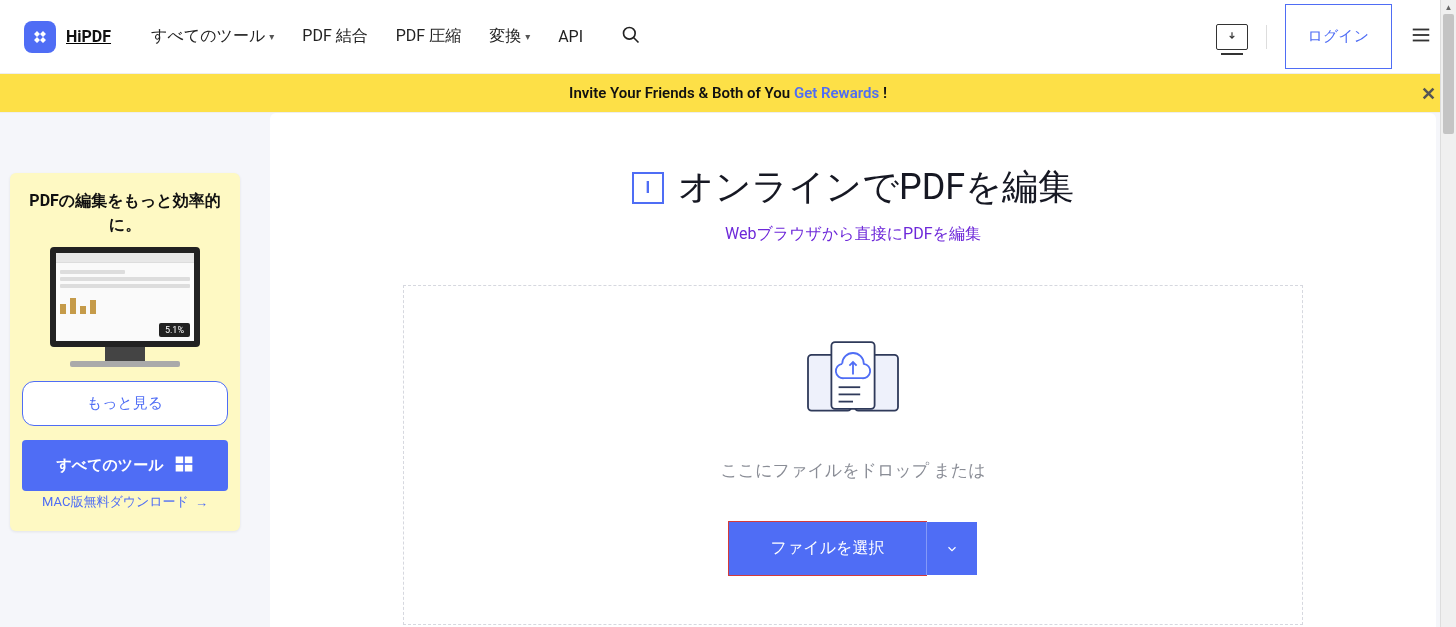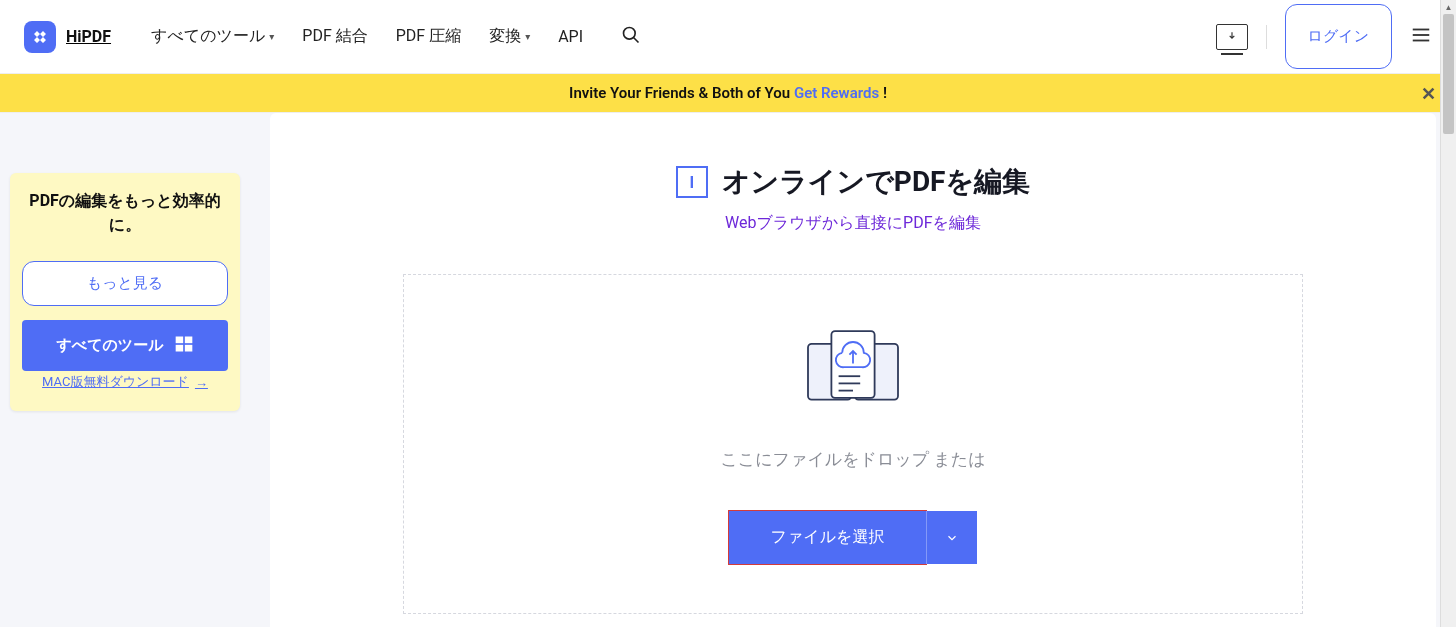--- a/index.html
+++ b/index.html
@@ -32,21 +32,21 @@
     .download-icon {
       width: 32px; height: 26px; border: 1.5px solid #333; border-radius: 2px;
       display: flex; align-items: center; justify-content: center; cursor: pointer;
       position: relative;
     }
     .download-icon::after { content: ''; position: absolute; bottom: -6px; left: 4px; right: 4px; height: 2px; background: #333; }
     .download-icon svg { width: 14px; height: 14px; }
     .divider { width: 1px; height: 24px; background: #ddd; }
     .login-btn {
       border: 1.5px solid #4f6df5; color: #4f6df5; background: #fff;
-      padding: 22px 22px; border-radius: 12px; font-size: 15px; cursor: pointer;
+      padding: 22px 22px; border-radius: 0; font-size: 15px; cursor: pointer;
     }
     .menu-icon { cursor: pointer; }
     .menu-icon svg { width: 22px; height: 22px; stroke: #333; stroke-width: 2; }
 
     .banner {
       background: #fde047;
       text-align: center;
       padding: 10px 0;
       font-size: 15px;
       font-weight: 600;
@@ -96,36 +96,36 @@
       width: 100%; border: 1.5px solid #4f6df5; color: #4f6df5; background: #fff;
       padding: 12px; border-radius: 12px; font-size: 15px; cursor: pointer; margin-top: 14px;
     }
     .free-dl {
       width: 100%; background: #4f6df5; color: #fff; border: none;
       padding: 14px; border-radius: 4px; font-size: 15px; font-weight: 600; cursor: pointer;
       margin-top: 14px; display: flex; align-items: center; justify-content: center; gap: 10px;
     }
     .win-icon { display: inline-block; }
     .win-icon svg { width: 20px; height: 20px; fill: #fff; }
-    .mac-link { color: #4f6df5; font-size: 13px; margin-top: 0; display: inline-flex; align-items: center; gap: 6px; cursor: pointer; text-decoration: underline; }
+    .mac-link { color: #4f6df5; font-size: 13px; margin-top: 0; display: inline-flex; align-items: center; gap: 6px; cursor: pointer; }
 
     .main {
       flex: 1;
       background: #fff;
       margin: 0 20px 0 30px;
       border-radius: 6px;
       padding: 50px 30px 30px;
       min-height: 540px;
     }
     .title-row { display: flex; align-items: center; justify-content: center; gap: 14px; }
     .edit-icon {
       width: 32px; height: 32px; border: 2px solid #4f6df5; display: inline-flex;
       align-items: center; justify-content: center; color: #4f6df5; font-weight: 700;
     }
-    .page-title { font-size: 28px; font-weight: 700; color: #161823; }
+    .page-title { font-size: 36px; font-weight: 400; color: #161823; }
     .subtitle { text-align: center; color: #6d28d9; font-size: 16px; margin-top: 12px; }
 
     .dropzone {
       margin: 40px auto 0;
       border: 1px dashed #d6d8df;
       width: 900px;
       max-width: 100%;
       min-height: 340px;
       display: flex;
       flex-direction: column;
@@ -207,20 +207,41 @@
 </div>
 
 <div class="banner">
   <span>Invite Your Friends &amp; Both of You </span><a href="#">Get Rewards</a><span> !</span>
   <span class="banner-close">✕</span>
 </div>
 
 <div class="page">
   <div class="sidebar">
     <div class="sidebar-title">PDFの編集をもっと効率的に。</div>
+    <div>
+      <div class="monitor">
+        <div class="monitor-screen">
+          <div class="monitor-toolbar"></div>
+          <div class="monitor-content">
+            <div class="monitor-row short"></div>
+            <div class="monitor-row"></div>
+            <div class="monitor-row"></div>
+            <div class="monitor-chart">
+              <div class="monitor-bar" style="height:10px"></div>
+              <div class="monitor-bar" style="height:16px"></div>
+              <div class="monitor-bar" style="height:8px"></div>
+              <div class="monitor-bar" style="height:14px"></div>
+            </div>
+          </div>
+          <div class="monitor-badge">5.1%</div>
+        </div>
+      </div>
+      <div class="monitor-stand"></div>
+      <div class="monitor-base"></div>
+    </div>
     <button class="see-more">もっと見る</button>
     <button class="free-dl">
       <span>すべてのツール</span>
       <span class="win-icon">
         <svg viewBox="0 0 24 24">
             <rect x="2" y="3" width="9" height="8"></rect>
             <rect x="13" y="3" width="9" height="8"></rect>
             <rect x="2" y="13" width="9" height="8"></rect>
             <rect x="13" y="13" width="9" height="8"></rect>
           </svg>

